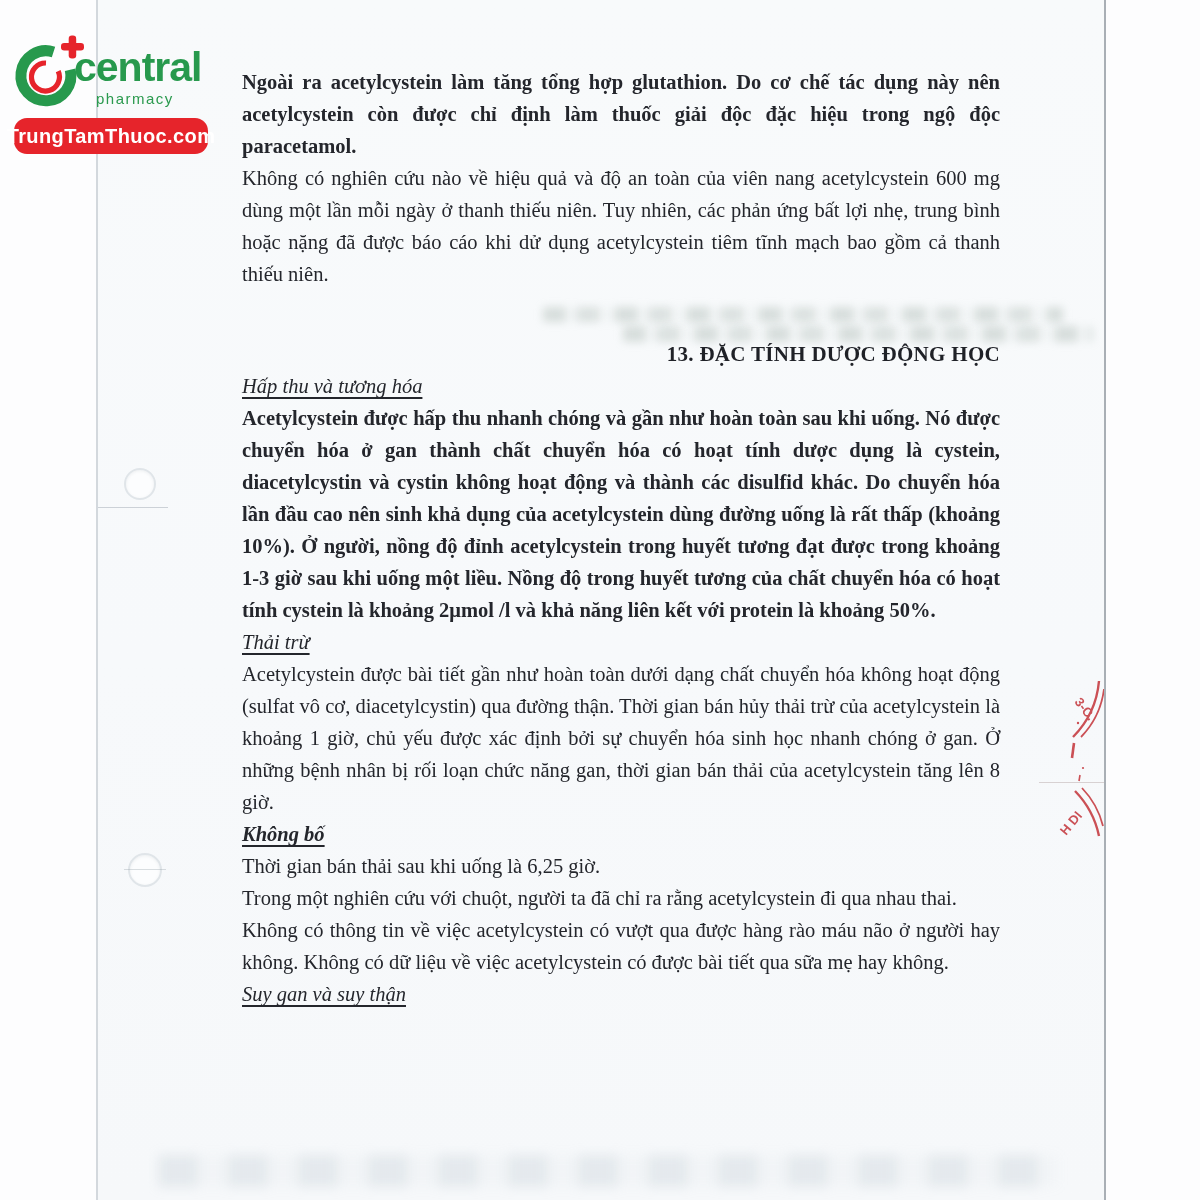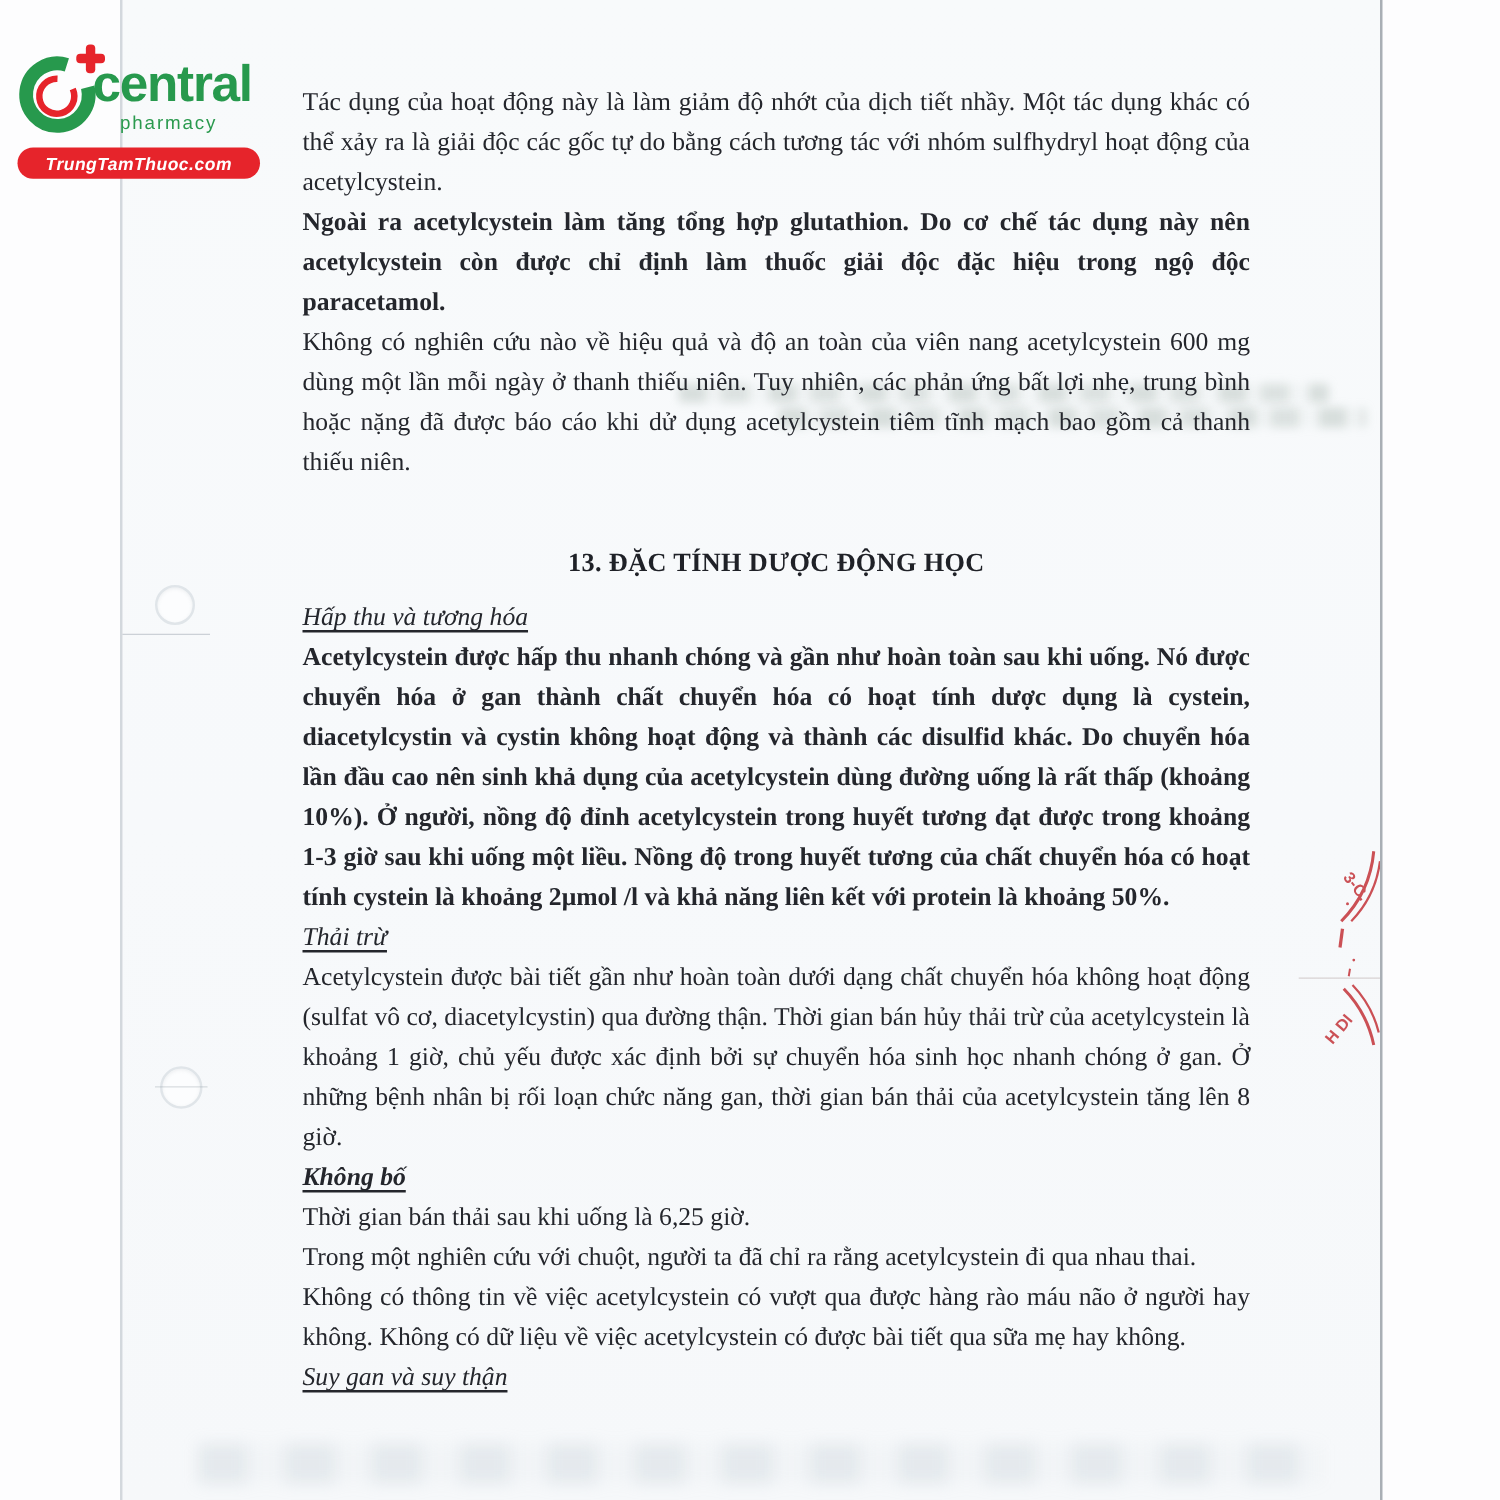--- a/index.html
+++ b/index.html
@@ -36,22 +36,22 @@
     box-shadow:inset 0 1px 3px rgba(120,130,140,.12);
   }
   
   .content{
     position:absolute;left:240px;top:66px;width:758px;
     color:#24262c;font-size:20.5px;line-height:32px;
   }
   .content p{margin:0;text-align:justify;}
   .content p.short{text-align:left;}
   .sec-heading{
-    margin:12px;font-weight:bold;font-size:21px;letter-spacing:.3px;
-    color:#1f2127;text-align:center;
+    margin:0;font-weight:bold;font-size:21px;letter-spacing:.3px;
+    color:#1f2127;text-align:right;
   }
   .sub-heading{
     margin:0;font-style:italic;text-decoration:underline;
     text-underline-offset:4px;text-align:left;
   }
   .mt12{margin-top:12px;font-weight:bold;} .mt16{margin-top:16px;} .mt48{margin-top:48px;}
   .mt2{margin-top:2px;} .mt18{margin-top:18px;}
   .mt15{margin-top:15px;}.mt13{margin-top:13px;} .mt11{margin-top:11px;}
   .mt9{margin-top:9px;}
   
@@ -61,25 +61,25 @@
     position:absolute;left:64px;top:14px;
     font-family:"Liberation Sans",sans-serif;font-weight:bold;
     font-size:41px;color:#27994d;letter-spacing:-1px;
   }
   .logo-sub{
     position:absolute;left:86px;top:60px;
     font-family:"Liberation Sans",sans-serif;
     font-size:15px;color:#2a9a4e;letter-spacing:1.5px;
   }
   .logo-pill{
-    position:absolute;left:4px;top:88px;width:194px;height:25px;
+    position:absolute;left:4px;top:88px;width:194px;height:36px;
     background:#e6242b;border-radius:13px;
     display:flex;align-items:center;justify-content:center;
     font-family:"Liberation Sans",sans-serif;font-weight:bold;
-    font-size:14px;color:#ffffff;letter-spacing:.4px;font-style:italic;
+    font-size:20px;color:#ffffff;letter-spacing:.4px;
   }
   
   .stamp{position:absolute;right:0;top:660px;width:50px;height:195px;opacity:.88;}
   .stamp text{
     font-family:"Liberation Sans",sans-serif;font-weight:bold;
     font-size:13px;fill:#c53a40;
   }
 </style>
 </head>
 <body>
@@ -104,21 +104,20 @@
     <path d="M 28 128 A 84 84 0 0 1 49 166" fill="none" stroke="#c5393f" stroke-width="1.8"></path>
     <text transform="translate(20,42) rotate(52)">3-C.</text>
     <text transform="translate(12,176) rotate(-50)">H DI</text>
     <line x1="20" y1="83" x2="18" y2="98" stroke="#c5393f" stroke-width="2.6"></line>
     <line x1="26" y1="115" x2="25" y2="121" stroke="#c5393f" stroke-width="1.6"></line>
     <circle cx="24" cy="63" r="1.2" fill="#c5393f"></circle>
     <circle cx="29" cy="108" r="1.1" fill="#c5393f"></circle>
   </svg>
 
   <div class="content" style="left:144px;">
-    <p>Tác dụng của hoạt động này là làm giảm độ nhớt của dịch tiết nhầy. Một tác dụng khác có thể xảy ra là giải độc các gốc tự do bằng cách tương tác với nhóm sulfhydryl hoạt động của acetylcystein.</p>
     <p class="mt12">Ngoài ra acetylcystein làm tăng tổng hợp glutathion. Do cơ chế tác dụng này nên acetylcystein còn được chỉ định làm thuốc giải độc đặc hiệu trong ngộ độc paracetamol.</p>
     <p class="mt16">Không có nghiên cứu nào về hiệu quả và độ an toàn của viên nang acetylcystein 600 mg dùng một lần mỗi ngày ở thanh thiếu niên. Tuy nhiên, các phản ứng bất lợi nhẹ, trung bình hoặc nặng đã được báo cáo khi dử dụng acetylcystein tiêm tĩnh mạch bao gồm cả thanh thiếu niên.</p>
     <h3 class="sec-heading mt48">13. ĐẶC TÍNH DƯỢC ĐỘNG HỌC</h3>
     <p class="sub-heading mt2">Hấp thu và tương hóa</p>
     <p class="mt12">Acetylcystein được hấp thu nhanh chóng và gần như hoàn toàn sau khi uống. Nó được chuyển hóa ở gan thành chất chuyển hóa có hoạt tính dược dụng là cystein, diacetylcystin và cystin không hoạt động và thành các disulfid khác. Do chuyển hóa lần đầu cao nên sinh khả dụng của acetylcystein dùng đường uống là rất thấp (khoảng 10%). Ở người, nồng độ đỉnh acetylcystein trong huyết tương đạt được trong khoảng 1-3 giờ sau khi uống một  liều. Nồng độ trong huyết tương của chất chuyển hóa có hoạt tính cystein là khoảng 2μmol /l và khả năng liên kết với protein là khoảng 50%.</p>
     <p class="sub-heading mt18">Thải trừ</p>
     <p class="mt15">Acetylcystein được bài tiết gần như hoàn toàn dưới dạng chất chuyển hóa không hoạt động (sulfat vô cơ, diacetylcystin) qua đường thận. Thời gian bán hủy thải trừ của acetylcystein là khoảng 1 giờ, chủ yếu được xác định bởi sự chuyển hóa sinh học nhanh chóng ở gan. Ở những bệnh nhân bị rối loạn chức năng gan, thời gian bán thải của acetylcystein tăng lên 8 giờ.</p>
     <p class="sub-heading mt12">Không bố</p>
     <p class="short mt13">Thời gian bán thải sau khi uống là 6,25 giờ.</p>
     <p class="short mt11">Trong một nghiên cứu với chuột, người ta đã chỉ ra rằng acetylcystein đi qua nhau thai.</p>

